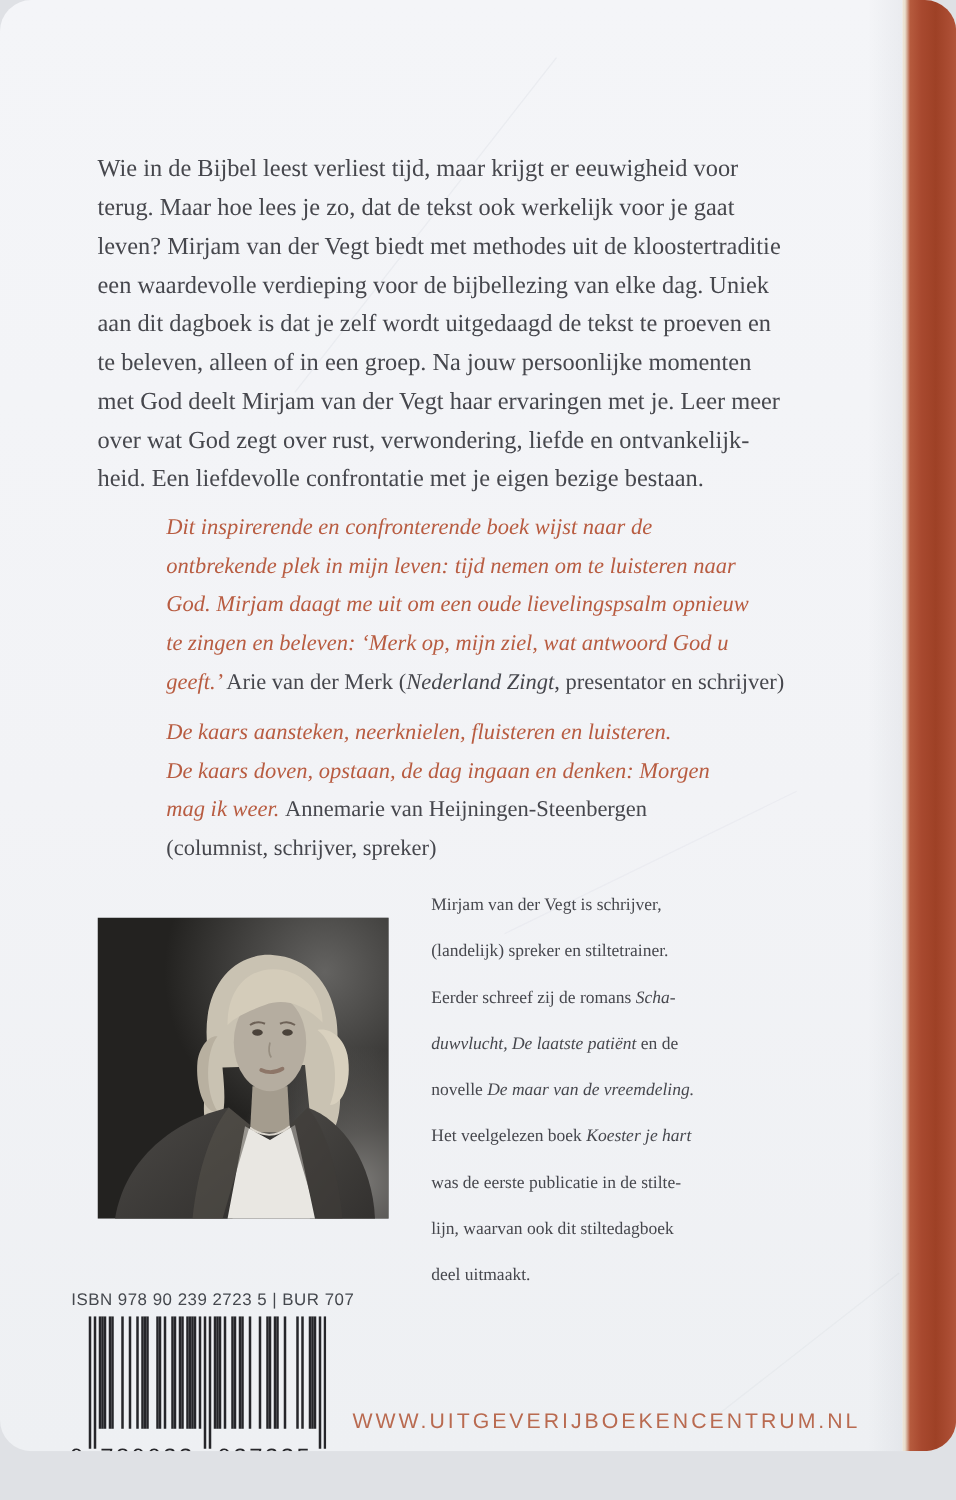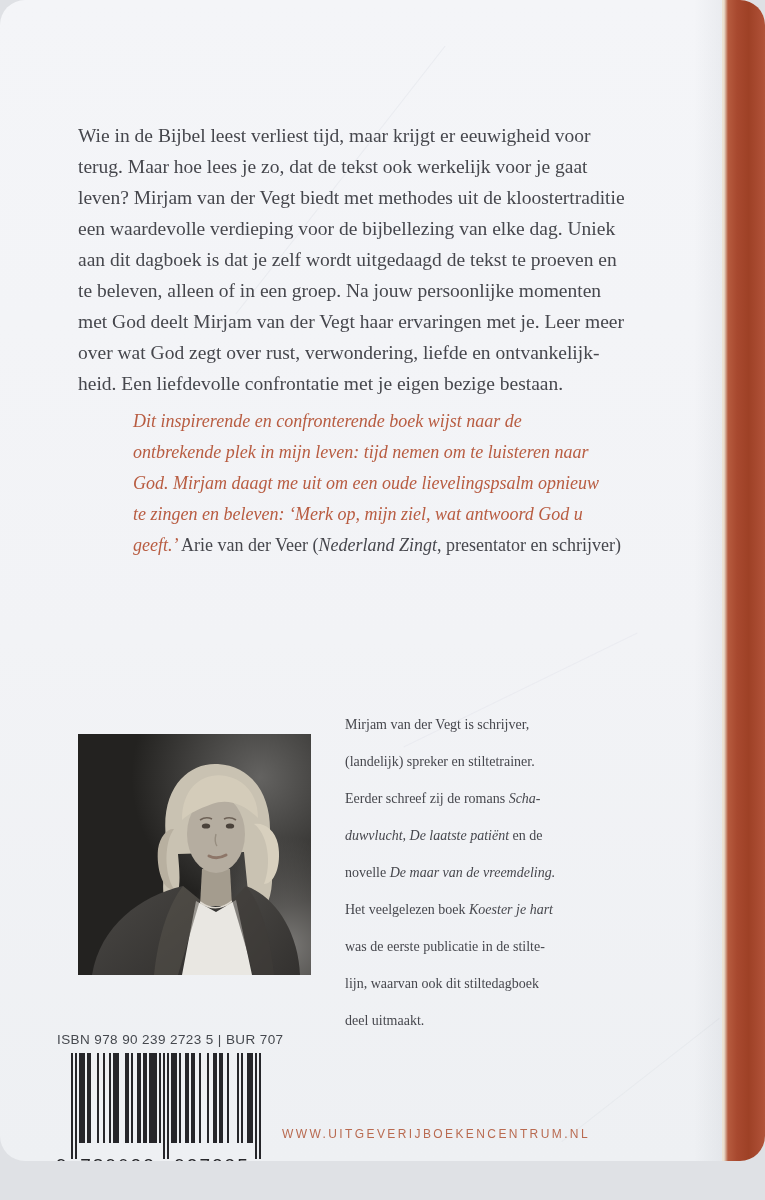--- a/index.html
+++ b/index.html
@@ -33,21 +33,21 @@
   }
   .bio-italic{font-style:italic;}
   #author-photo{position:absolute;left:78px;top:734px;width:233px;height:241px;}
   #isbn-line{
     position:absolute;left:57px;top:1032px;
     font-family:"Liberation Sans", sans-serif;font-size:13.5px;letter-spacing:0.4px;color:#45484e;
   }
   #barcode{position:absolute;left:55px;top:1053px;}
   .site-url{
     position:absolute;left:282px;
-    font-family:"Liberation Sans", sans-serif;font-size:12px;letter-spacing:2.4px;
+    font-family:"Liberation Sans", sans-serif;font-size:17px;letter-spacing:2.4px;
     color:#b96a50;font-weight:400;
   }
   #url1{top:1127px;}
   #url2{top:1160px;}
 </style>
 </head>
 <body>
 
 <div id="cover">
 
@@ -64,22 +64,26 @@
 aan dit dagboek is dat je zelf wordt uitgedaagd de tekst te proeven en
 te beleven, alleen of in een groep. Na jouw persoonlijke momenten
 met God deelt Mirjam van der Vegt haar ervaringen met je. Leer meer
 over wat God zegt over rust, verwondering, liefde en ontvankelijk-
 heid. Een liefdevolle confrontatie met je eigen bezige bestaan.</div>
 
   <div id="quote1" class="quote"><span class="q-orange">Dit inspirerende en confronterende boek wijst naar de
 ontbrekende plek in mijn leven: tijd nemen om te luisteren naar
 God. Mirjam daagt me uit om een oude lievelingspsalm opnieuw
 te zingen en beleven: ‘Merk op, mijn ziel, wat antwoord God u
-geeft.’ </span><span class="q-dark">Arie van der Veer (</span><span class="q-dark-italic">Nederland Zingt</span><span class="q-dark">, presentator en schrijver)</span></div>
-
+geeft.’ </span><span class="q-dark">Arie van der Merk (</span><span class="q-dark-italic">Nederland Zingt</span><span class="q-dark">, presentator en schrijver)</span></div>
+
+  <div id="quote2" class="quote"><span class="q-orange">De kaars aansteken, neerknielen, fluisteren en luisteren.
+De kaars doven, opstaan, de dag ingaan en denken: Morgen
+mag ik weer. </span><span class="q-dark">Annemarie van Heijningen-Steenbergen
+(columnist, schrijver, spreker)</span></div>
 
   <div id="author-photo">
     <svg width="233" height="241" viewBox="0 0 233 241">
       <defs>
         <radialGradient id="bgTR" cx="78%" cy="18%" r="55%">
           <stop offset="0%" stop-color="#6b6a68" stop-opacity="0.9"></stop>
           <stop offset="100%" stop-color="#6b6a68" stop-opacity="0"></stop>
         </radialGradient>
         <radialGradient id="bgBR" cx="90%" cy="88%" r="45%">
           <stop offset="0%" stop-color="#8f8d8a" stop-opacity="0.8"></stop>

